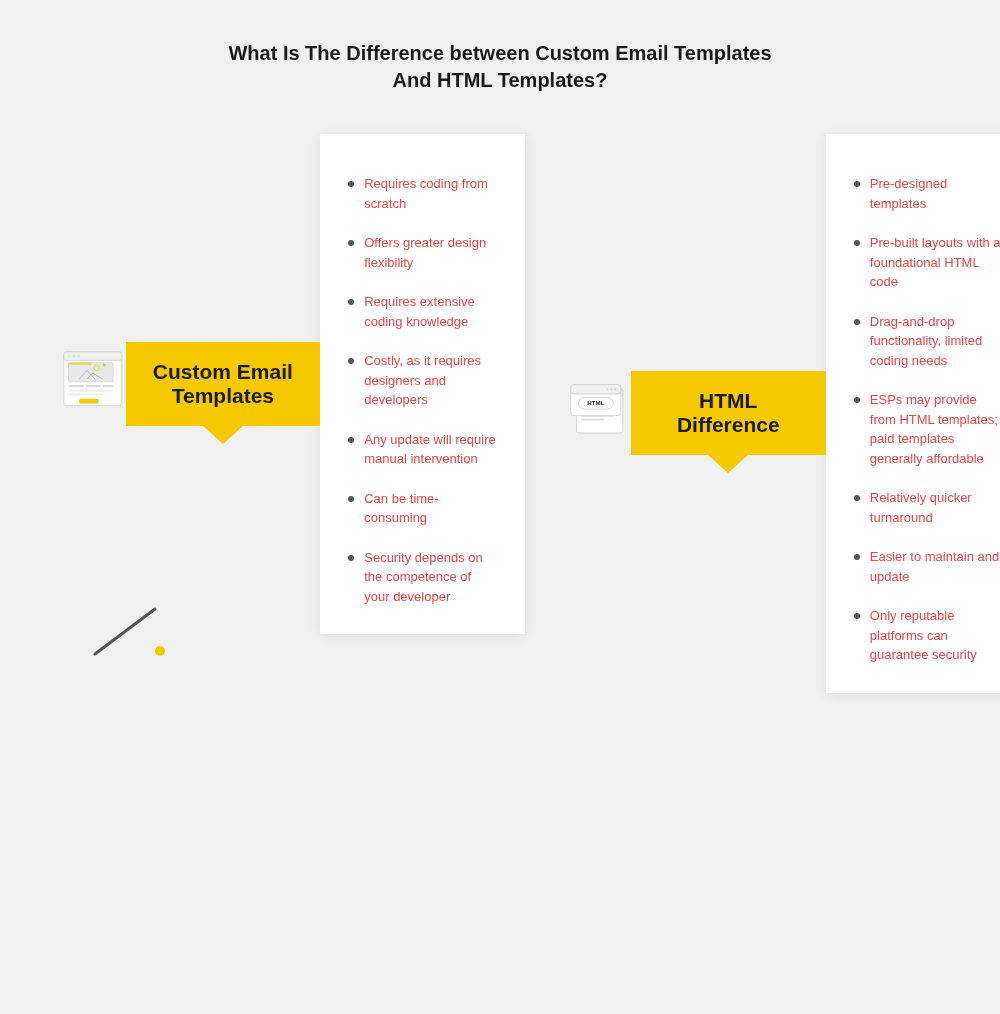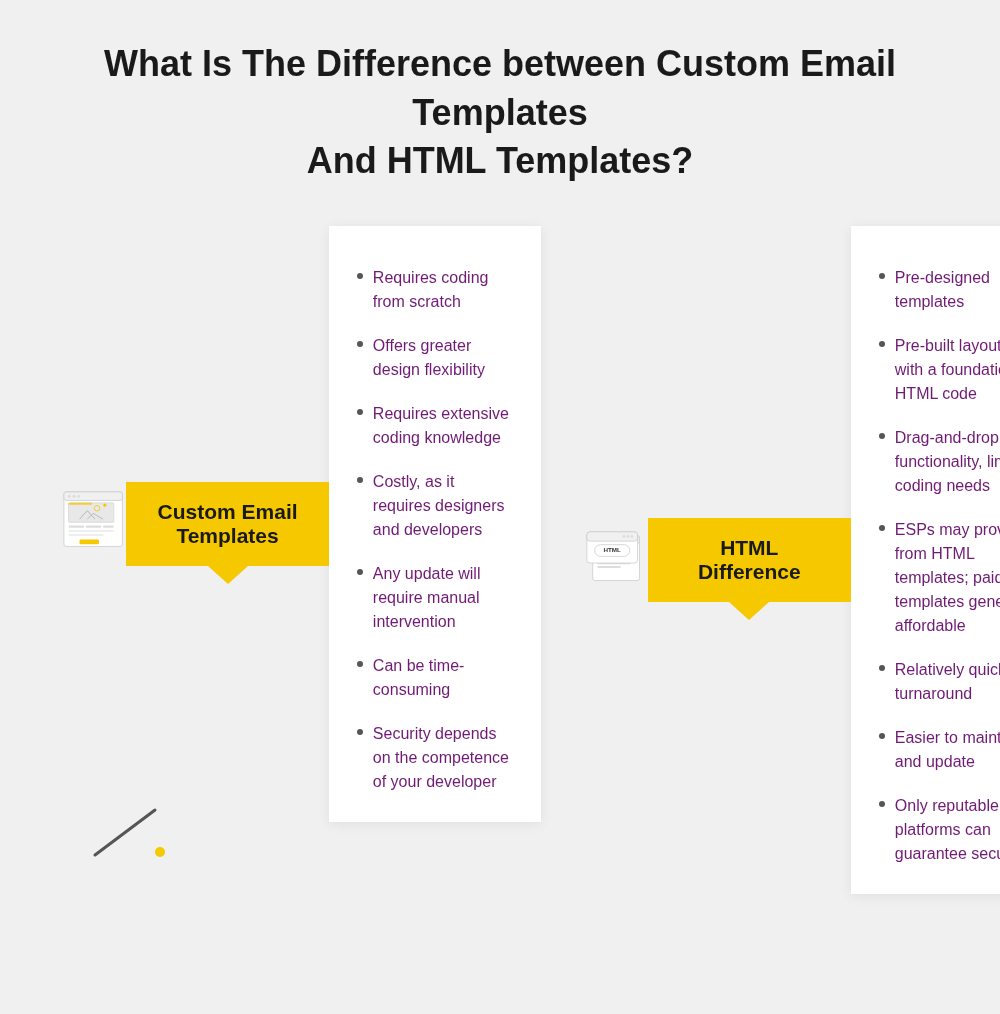--- a/index.html
+++ b/index.html
@@ -11,21 +11,21 @@
       display: flex;
       justify-content: center;
       align-items: flex-start;
       padding: 40px 60px 60px 60px;
     }
     .page-wrapper {
       width: 100%;
       max-width: 880px;
     }
     .main-title {
-      font-size: 36px;
+      font-size: 20px;
       font-weight: 800;
       text-align: center;
       color: #1a1a1a;
       line-height: 1.35;
       margin-bottom: 40px;
     }
     .columns {
       display: flex;
       gap: 40px;
       align-items: flex-start;
@@ -80,22 +80,22 @@
     }
     .list-items {
       list-style: none;
       padding: 0;
       margin: 0;
     }
     .list-items li {
       display: flex;
       align-items: flex-start;
       gap: 10px;
-      font-size: 16px;
-      color: #701a75;
+      font-size: 13px;
+      color: #ef4444;
       line-height: 1.5;
       margin-bottom: 20px;
     }
     .list-items li:last-child {
       margin-bottom: 0;
     }
     .bullet {
       width: 6px;
       height: 6px;
       border-radius: 50%;

